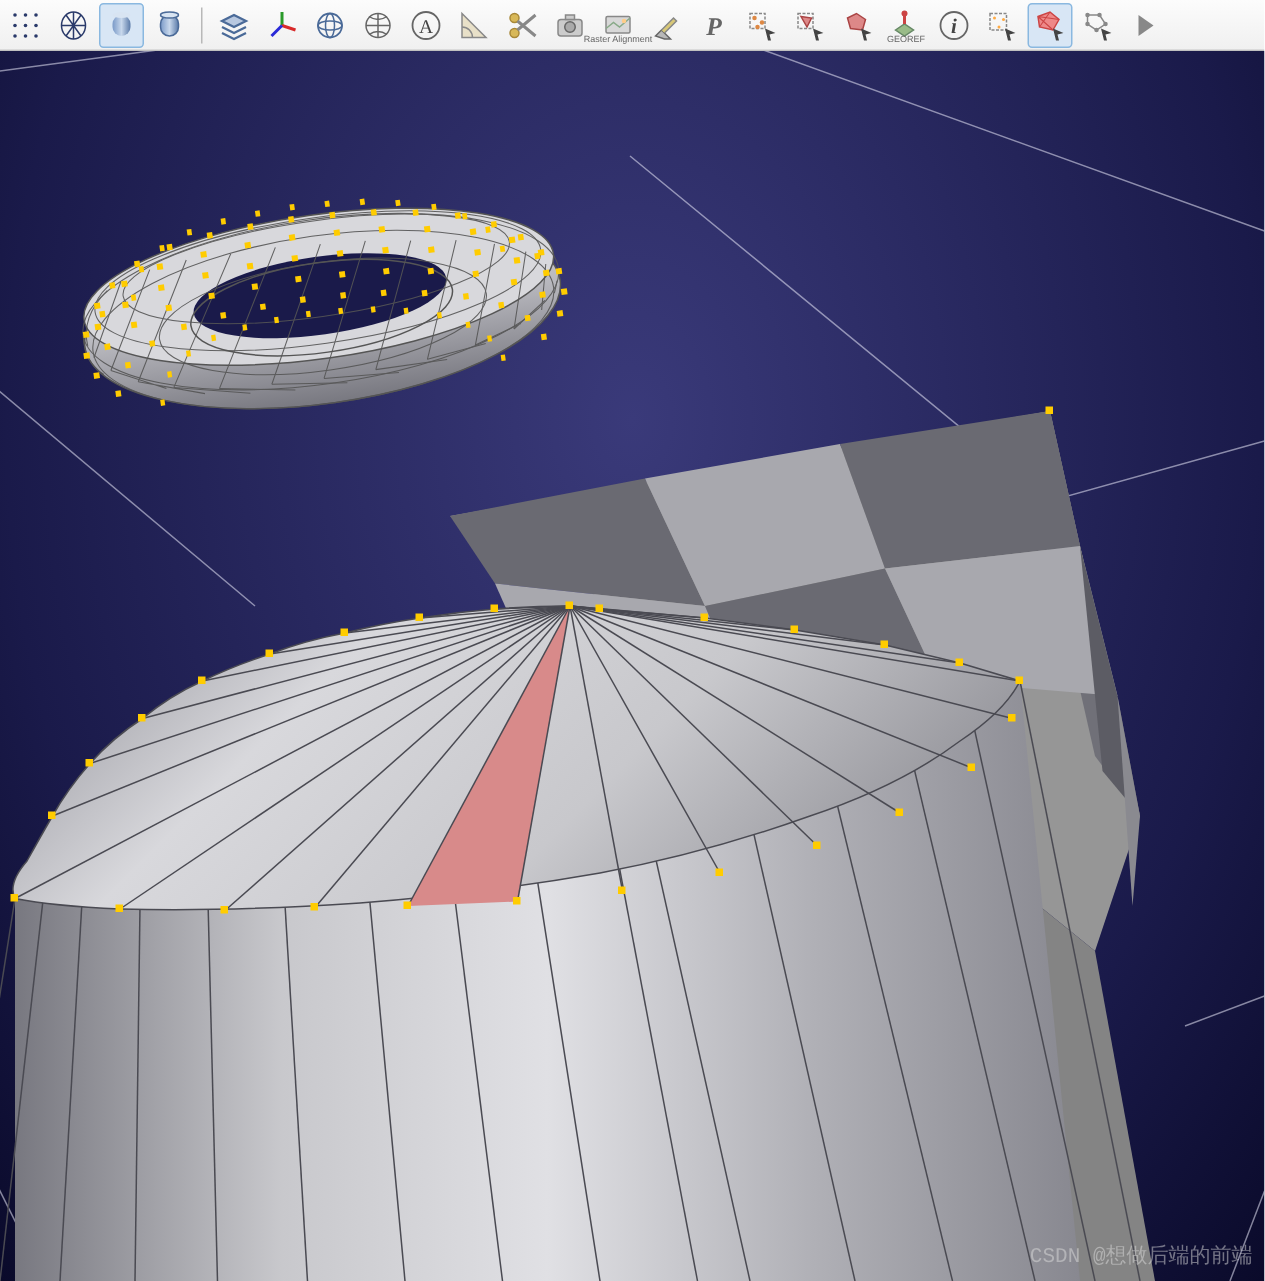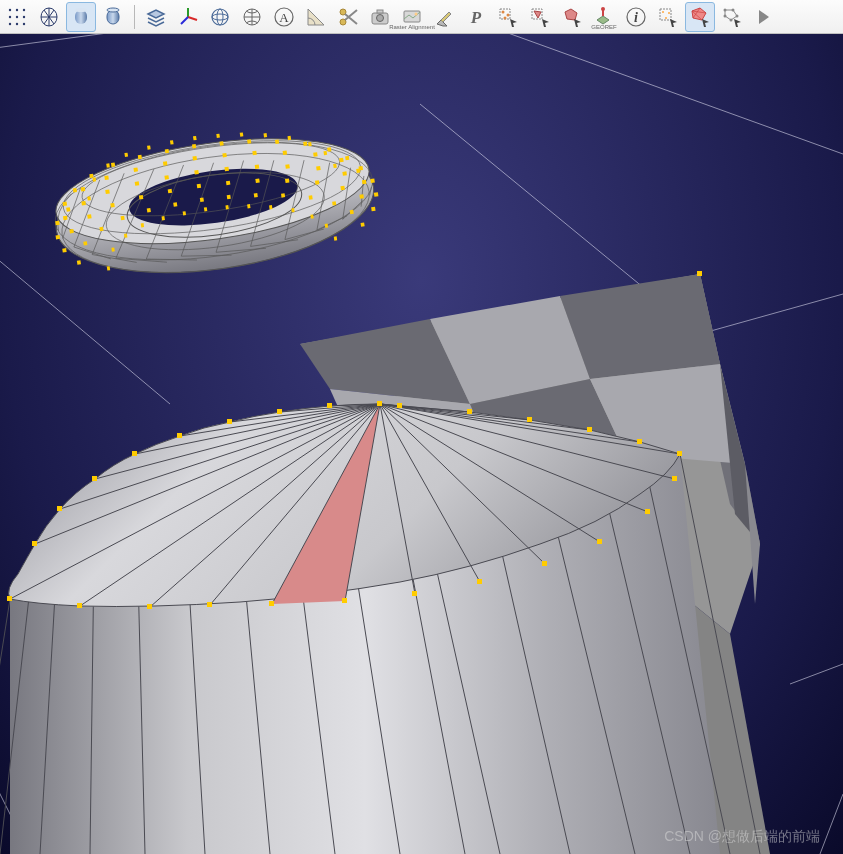--- a/index.html
+++ b/index.html
@@ -53,24 +53,24 @@
   }
   .viewport svg {
     position: absolute;
     top: 0; left: 0;
     width: 100%;
     height: 100%;
   }
   .watermark {
     position: absolute;
     bottom: 8px;
-    right: 23px;
+    right: 8px;
     color: rgba(220,220,220,0.5);
     font-size: 14px;
-    font-family: Liberation Sans, sans-serif;
+    font-family: Liberation Mono, monospace;
     pointer-events: none;
   }
   .sub-label {
     position: absolute;
     font-size: 6px;
     color: #666;
     bottom: 1px;
     left: 50%;
     transform: translateX(-50%);
     white-space: nowrap;

